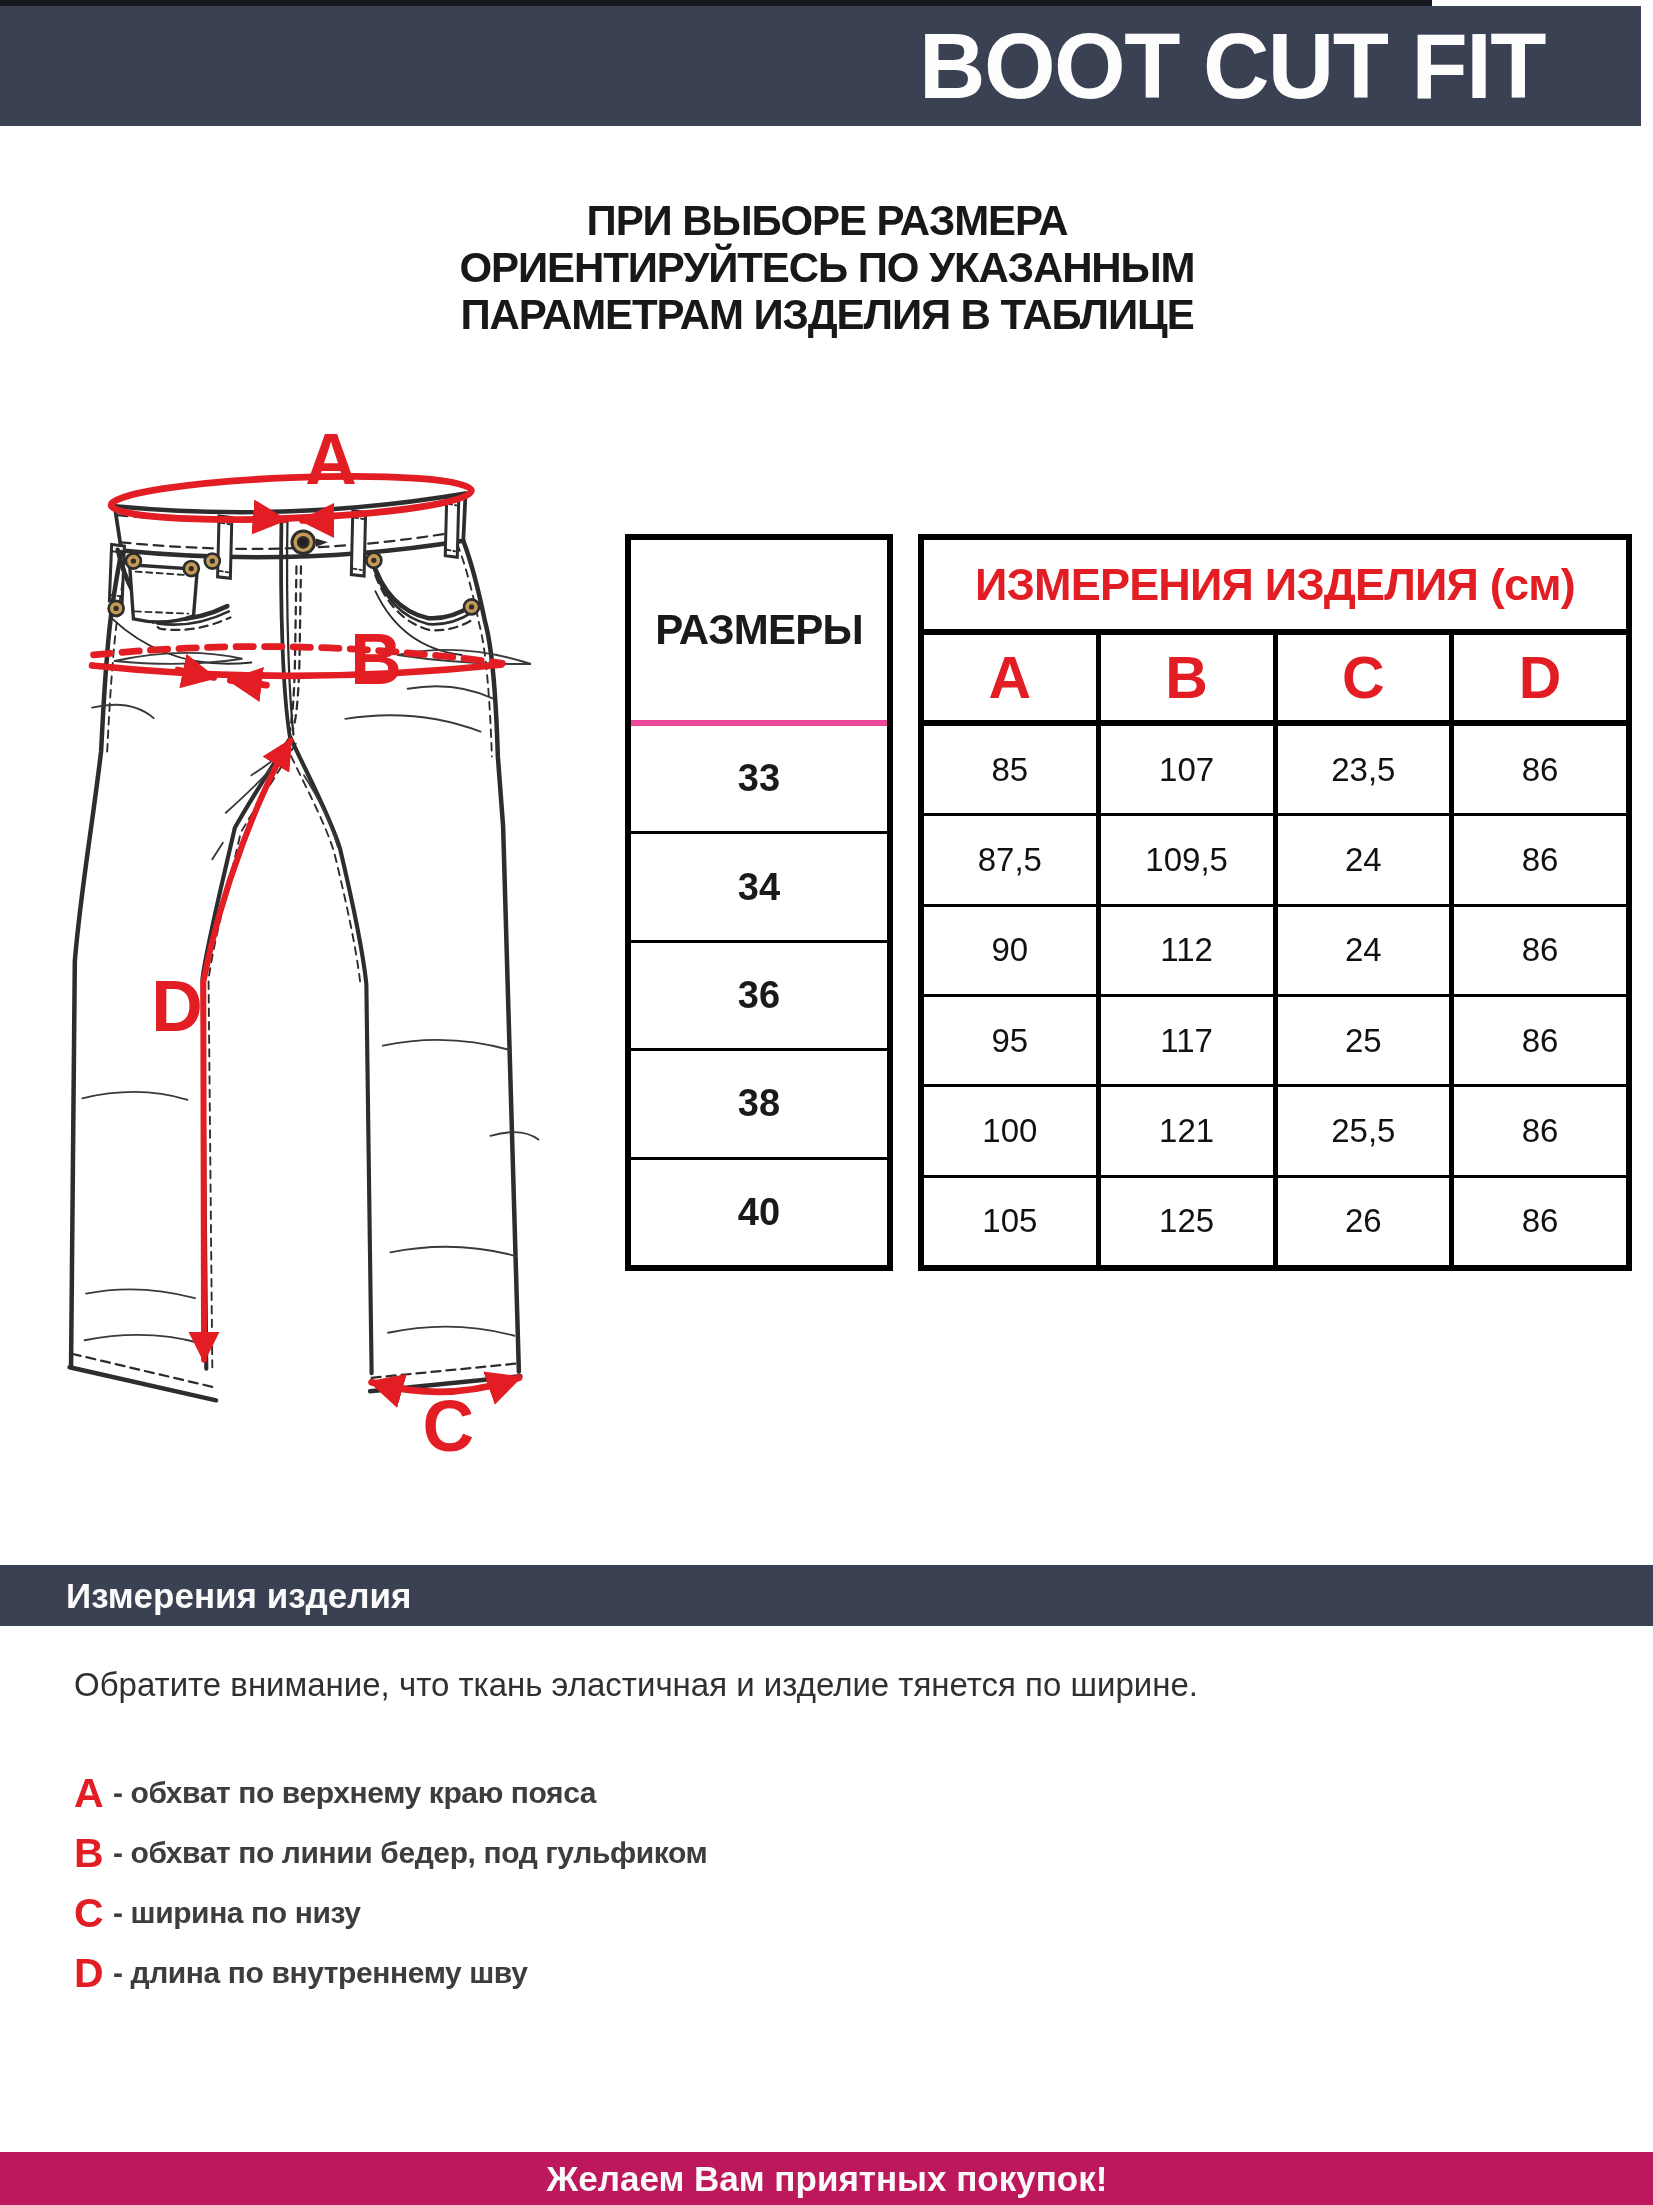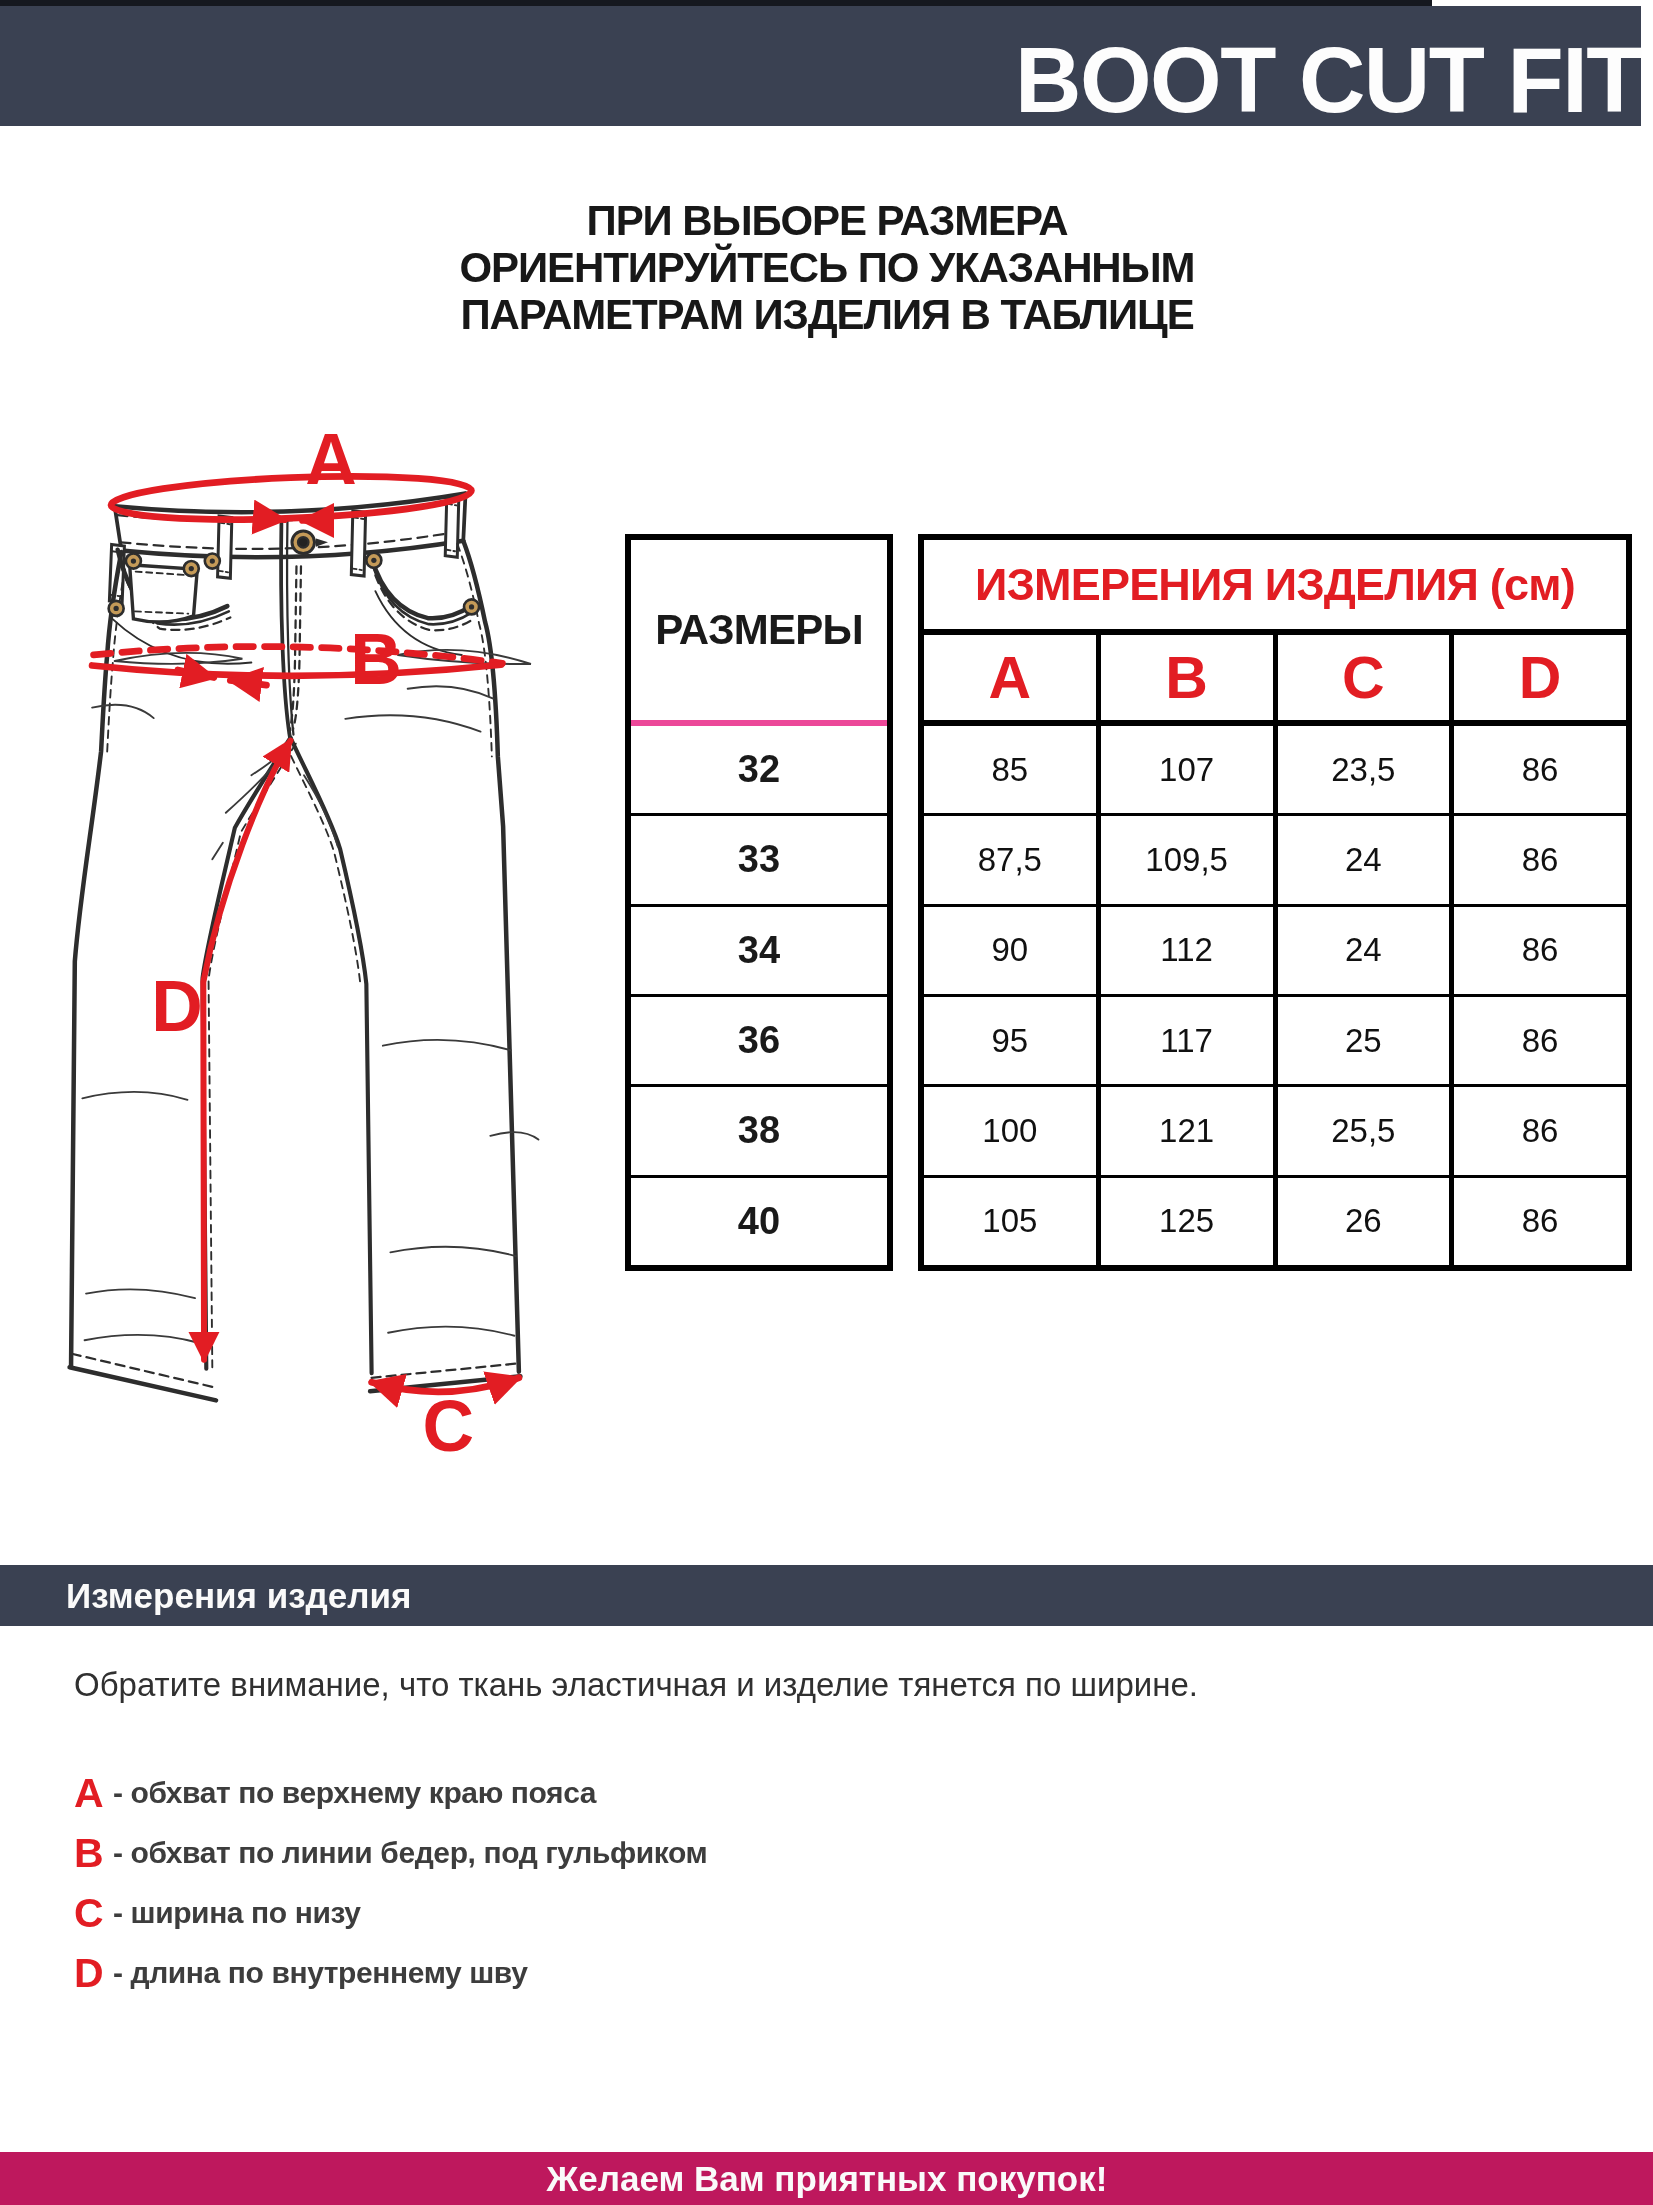--- a/index.html
+++ b/index.html
@@ -1,21 +1,21 @@
 <!DOCTYPE html>
 <html style="font-size:12px"><head>
 <meta charset="utf-8">
 <style>
   html,body{margin:0;padding:0;background:#888;}
   .page{position:relative;width:1654px;height:2205px;background:#ffffff;overflow:hidden;
         font-family:"Liberation Sans",sans-serif;color:#1a1a1a;}
   
   .top-strip{position:absolute;left:0;top:0;width:1432px;height:6px;background:#15181f;}
   .header-bar{position:absolute;left:0;top:6px;width:1641px;height:120px;background:#3a4152;
-              display:flex;align-items:flex-end;justify-content:flex-end;box-sizing:border-box;}
+              display:flex;align-items:center;justify-content:flex-end;padding-right:96px;box-sizing:border-box;}
   .header-bar h1{margin:0;font-size:92px;font-weight:700;color:#fdfdfd;letter-spacing:-1.5px;line-height:1;}
   
   .intro{position:absolute;left:0;top:197px;width:1654px;text-align:center;
          font-size:42px;font-weight:700;line-height:47px;letter-spacing:-1.1px;color:#181818;}
   
   .sizes-box{position:absolute;left:625px;top:534px;width:268px;height:737px;border:6.8px solid #000;
              box-sizing:border-box;display:flex;flex-direction:column;background:#fff;}
   .s-head{height:180px;border-bottom:6px solid #ec4899;display:flex;align-items:center;justify-content:center;
           font-size:42px;font-weight:700;letter-spacing:-0.8px;}
   .s-row{flex:1;display:flex;align-items:center;justify-content:center;font-size:38px;font-weight:700;}
@@ -189,21 +189,20 @@
       <path d="M440,1278 Q538,1306 636,1272" stroke-width="9" marker-start="url(#ar)" marker-end="url(#are)"></path>
     </g>
     <text x="386" y="83">A</text>
     <text x="446" y="348">B</text>
     <text x="542" y="1370">C</text>
     <text x="181" y="811">D</text>
   </svg>
 
   <div class="sizes-box">
     <div class="s-head">РАЗМЕРЫ</div>
-    <div class="s-row">32</div>
     <div class="s-row">33</div>
     <div class="s-row">34</div>
     <div class="s-row">36</div>
     <div class="s-row">38</div>
     <div class="s-row">40</div>
   </div>
 
   <div class="measures-box">
     <div class="m-head">ИЗМЕРЕНИЯ ИЗДЕЛИЯ (см)</div>
     <div class="m-cols">

